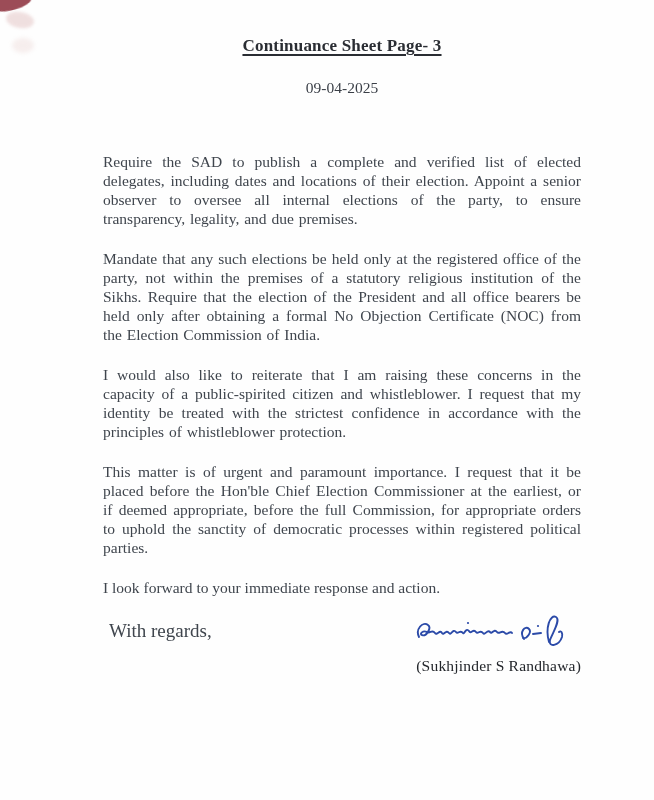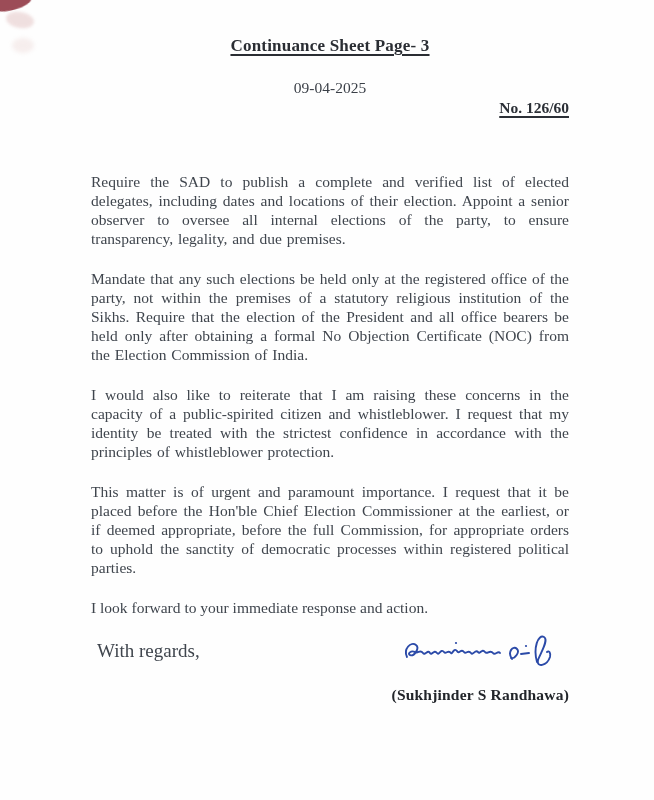--- a/index.html
+++ b/index.html
@@ -29,21 +29,21 @@
     transform: rotate(10deg); opacity: .30; filter: blur(1.5px);
   }
   .scan-mark-3 {
     left: 12px; top: 38px; width: 22px; height: 15px;
     background: #d8b0ac; border-radius: 50%;
     opacity: .20; filter: blur(2px);
   }
 
   .content {
     position: absolute;
-    left: 91px;
+    left: 103px;
     top: 36px;
     width: 478px;
   }
 
   .doc-title {
     text-align: center;
     font-weight: bold;
     font-size: 17px;
     color: #2a2d33;
     letter-spacing: .2px;
@@ -98,43 +98,42 @@
     padding-top: 4px;
   }
   .sign-block {
     display: flex;
     flex-direction: column;
     align-items: flex-end;
     margin-top: -6px;
   }
   .signature-svg { display: block; margin-right: 2px; }
   .signatory-name {
-    font-weight: bold;
+    font-weight: normal;
     font-size: 15.5px;
     color: #22252a;
-    margin-top: 10px;
+    margin-top: 1px;
     letter-spacing: .2px;
   }
 </style>
 </head>
 <body>
 
 <div class="page">
 
   <div class="scan-mark scan-mark-1"></div>
   <div class="scan-mark scan-mark-2"></div>
   <div class="scan-mark scan-mark-3"></div>
 
   <div class="content">
 
     <div class="doc-title">Continuance Sheet Page- 3</div>
 
     <div class="header-right">
       <div class="doc-date">09-04-2025</div>
-      <div class="doc-ref">No. 126/60</div>
     </div>
 
     <div class="body-text">
       <p class="para">Require the SAD to publish a complete and verified list of elected delegates, including dates and locations of their election. Appoint a senior observer to oversee all internal elections of the party, to ensure transparency, legality, and due premises.</p>
       <p class="para">Mandate that any such elections be held only at the registered office of the party, not within the premises of a statutory religious institution of the Sikhs. Require that the election of the President and all office bearers be held only after obtaining a formal No Objection Certificate (NOC) from the Election Commission of India.</p>
       <p class="para">I would also like to reiterate that I am raising these concerns in the capacity of a public-spirited citizen and whistleblower. I request that my identity be treated with the strictest confidence in accordance with the principles of whistleblower protection.</p>
       <p class="para">This matter is of urgent and paramount importance. I request that it be placed before the Hon'ble Chief Election Commissioner at the earliest, or if deemed appropriate, before the full Commission, for appropriate orders to uphold the sanctity of democratic processes within registered political parties.</p>
 
       <p class="closing-line">I look forward to your immediate response and action.</p>
 

